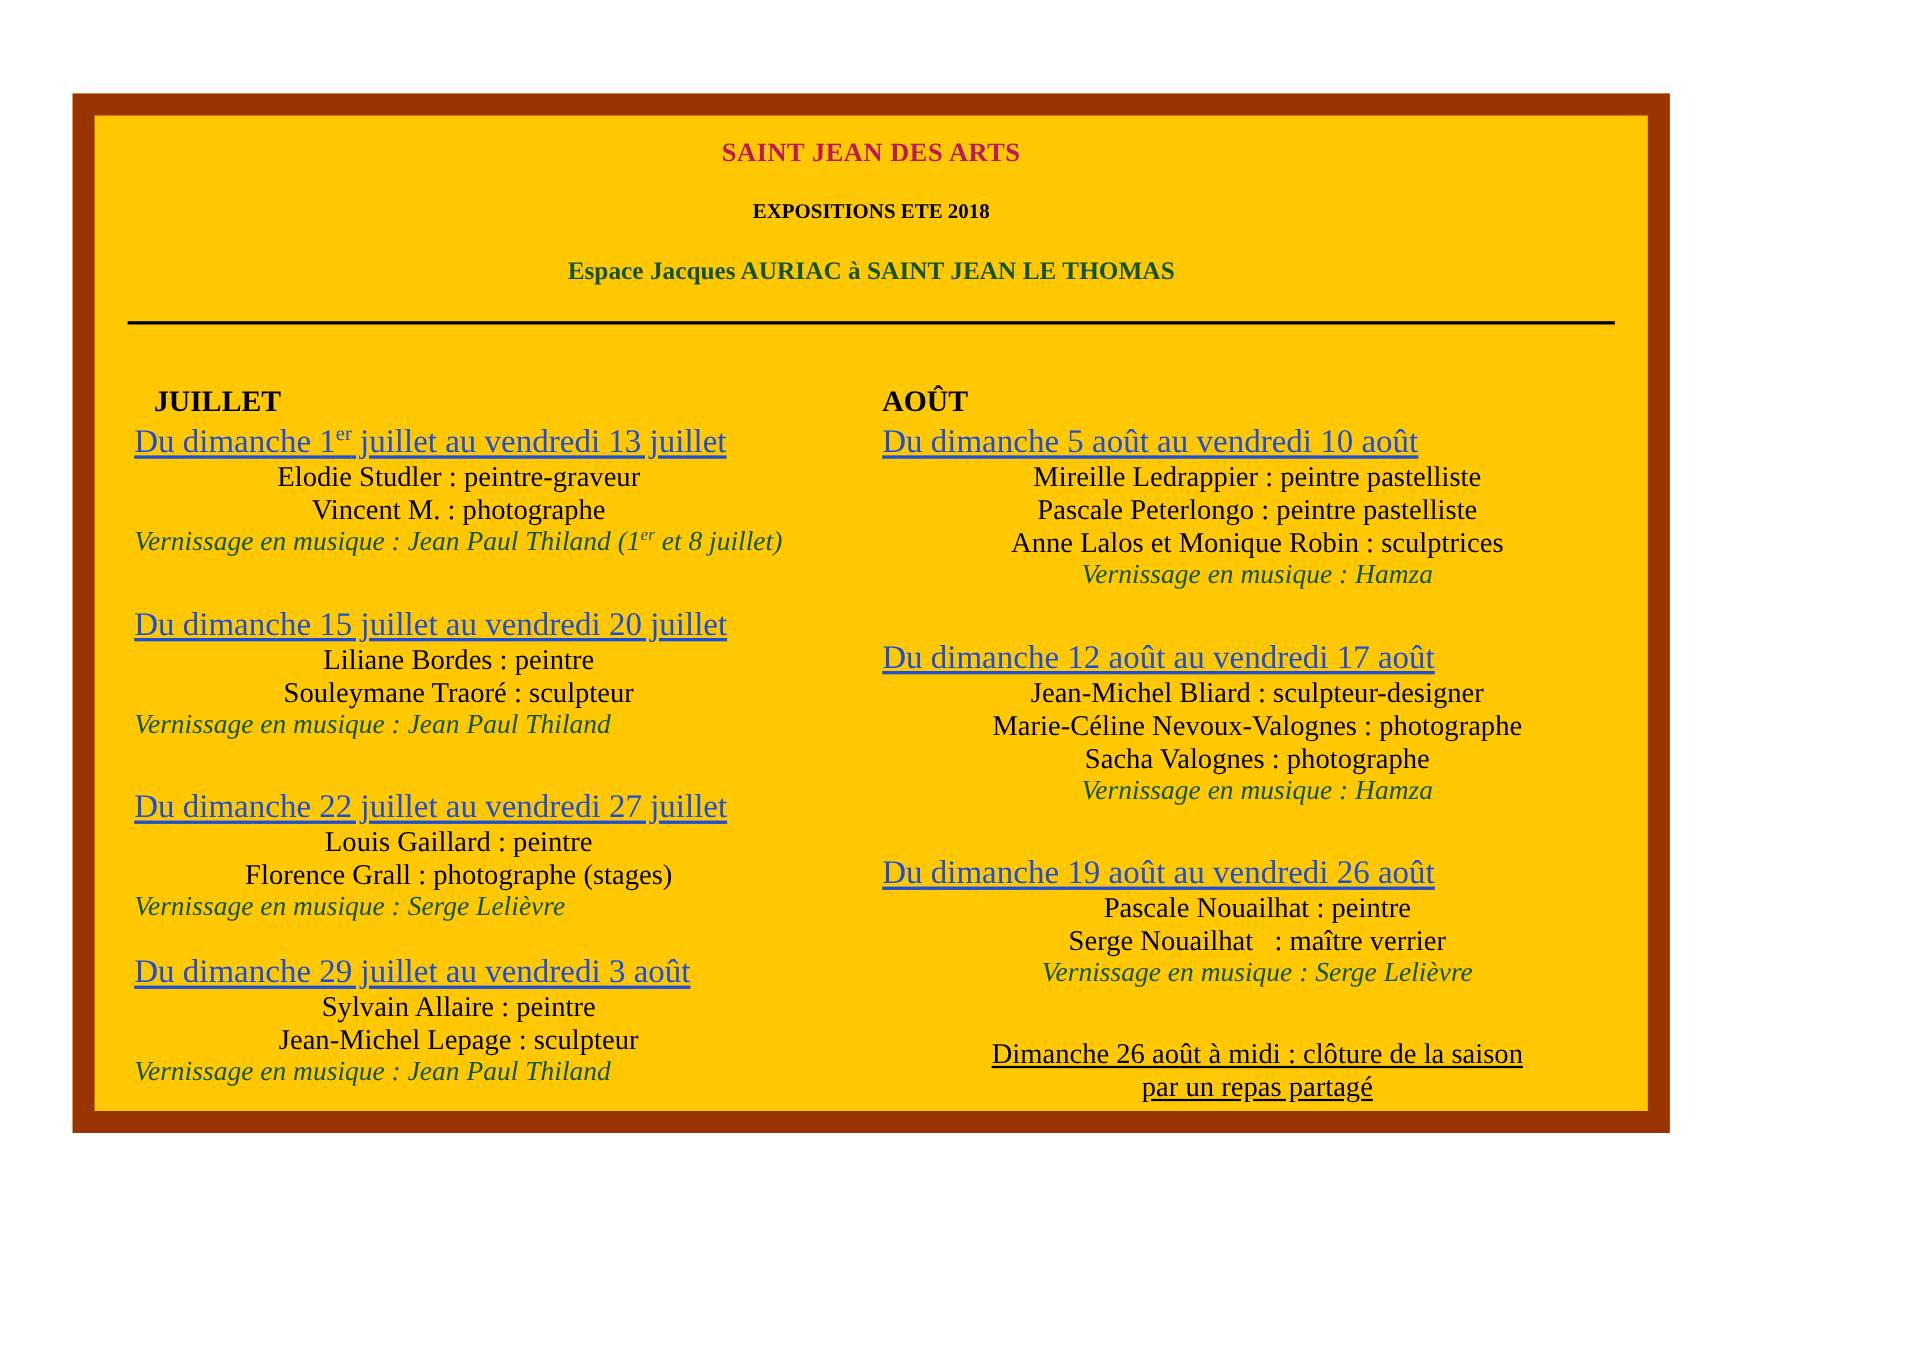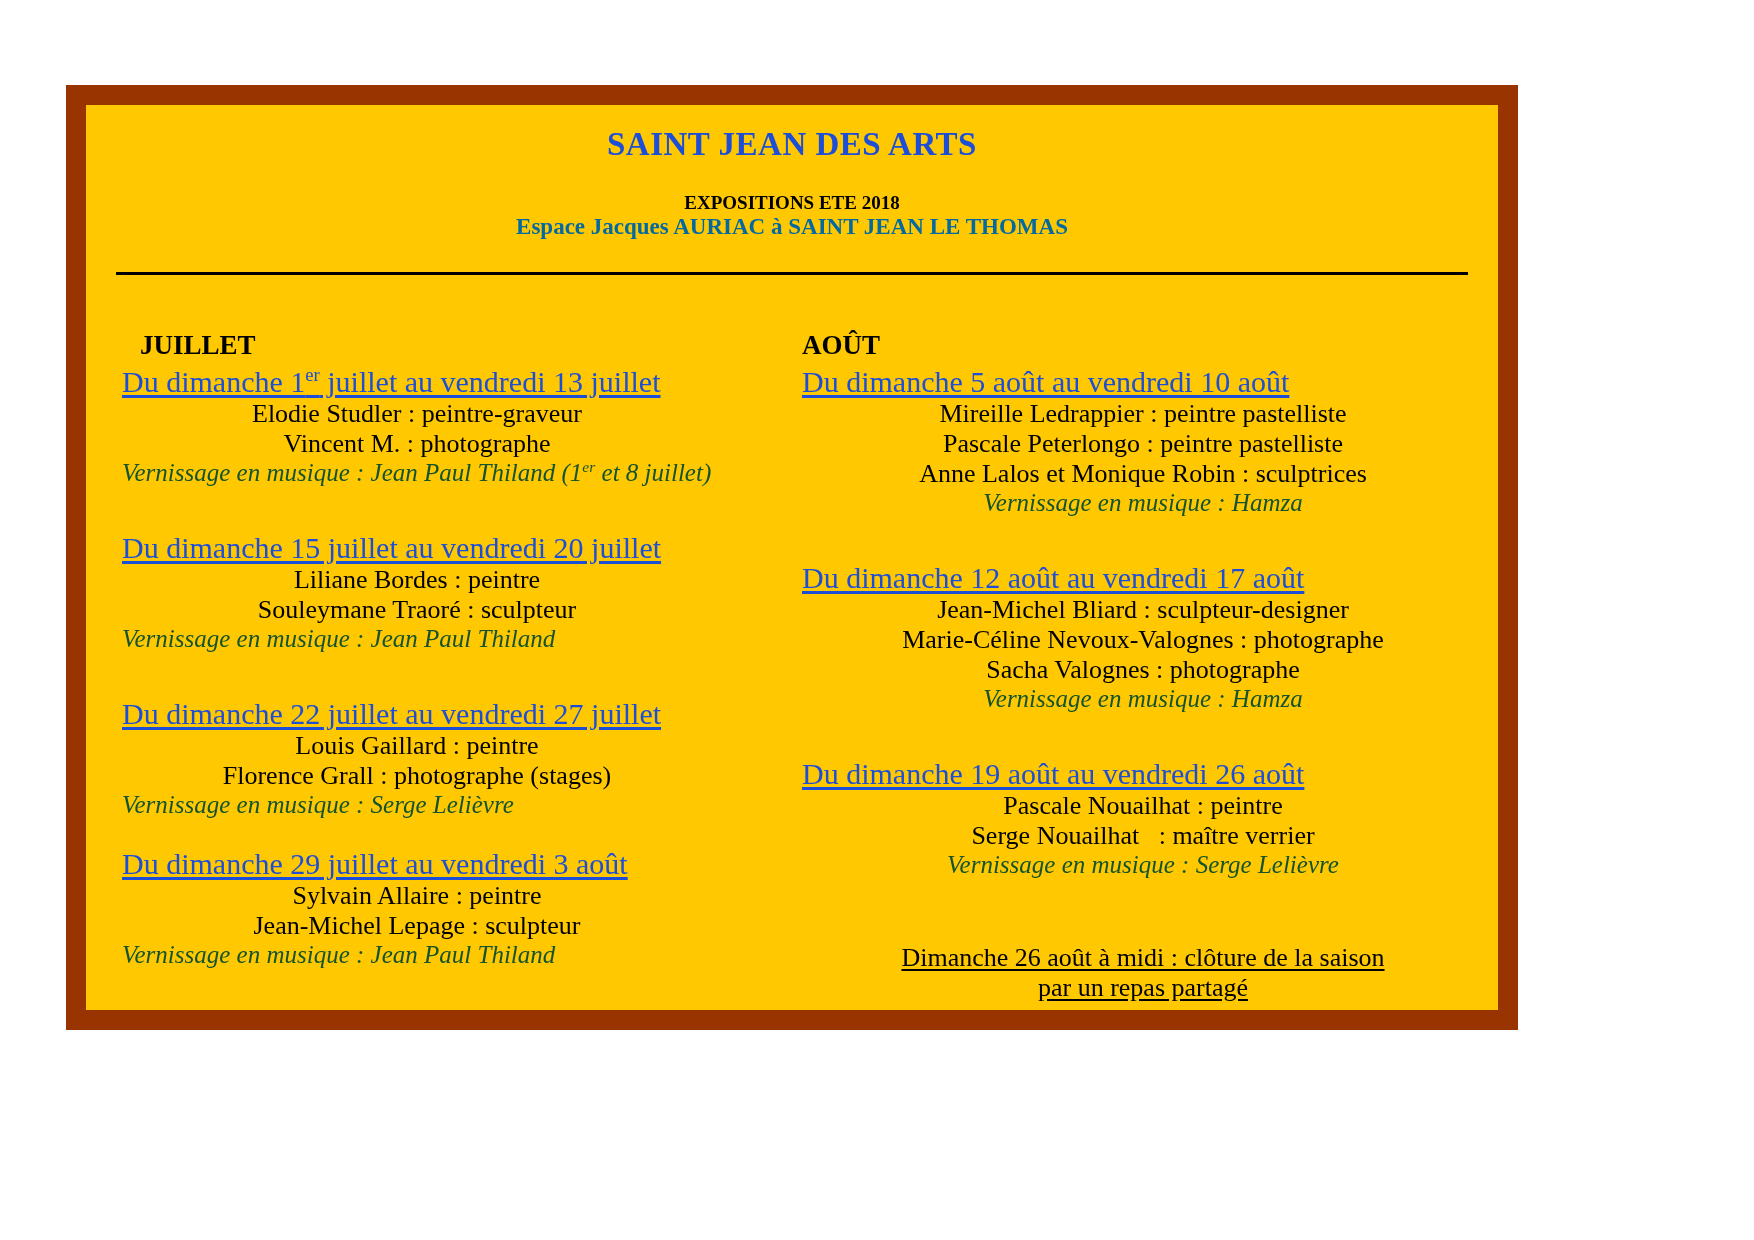--- a/index.html
+++ b/index.html
@@ -27,36 +27,37 @@
     width: 100%;
     height: 100%;
   }
 
   
   .header-block {
     text-align: center;
     padding-top: 21px;
   }
   #poster-title {
-    font-size: 33px;
+    font-size: 24px;
     font-weight: bold;
     letter-spacing: 0.5px;
-    color: #1d4ed8;
+    color: #be185d;
     line-height: 1.1;
   }
   #poster-subtitle {
     font-size: 19px;
     font-weight: bold;
     color: #000;
     margin-top: 30px;
   }
   #poster-venue {
     font-size: 23px;
     font-weight: bold;
-    color: #0369a1;
+    color: #14532d;
+    margin-top: 30px;
   }
   #header-rule {
     height: 3px;
     background: #000;
     margin: 32px 30px 0 30px;
   }
 
   
   #columns {
     position: relative;
@@ -110,21 +111,21 @@
   .col-july .vernissage-line { text-align: left; }
   .col-august .vernissage-line { text-align: center; }
 
   sup {
     font-size: 0.62em;
     vertical-align: super;
     line-height: 0;
   }
 
   .closing-block {
-    margin-top: 64px;
+    margin-top: 44px;
     text-align: center;
   }
   .closing-line {
     font-size: 26px;
     color: #000;
     text-decoration: underline;
     text-underline-offset: 3px;
     white-space: nowrap;
   }
 </style>

